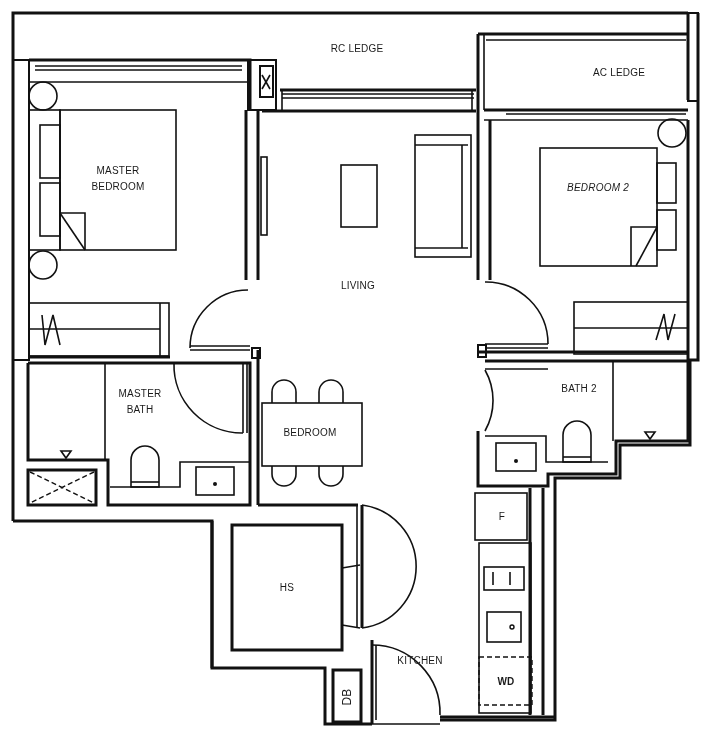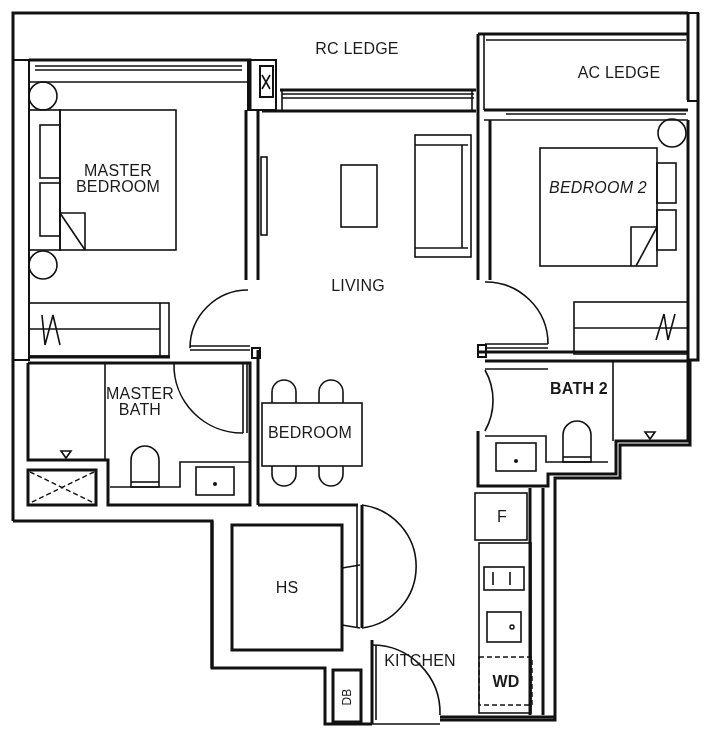--- a/index.html
+++ b/index.html
@@ -1,21 +1,21 @@
 <!DOCTYPE html>
 <html><head>
 <meta charset="utf-8">
 <style>
   html,body{margin:0;padding:0;background:#ffffff;}
   #plan-wrap{position:relative;width:720px;height:736px;overflow:hidden;background:#fff;}
   svg{position:absolute;left:0;top:0;}
   .w{fill:none;stroke:#111;stroke-width:3;}
   .t{fill:none;stroke:#111;stroke-width:1.6;}
   .d{fill:none;stroke:#111;stroke-width:1.4;stroke-dasharray:5 3;}
-  .lbl{position:absolute;font-family:"Liberation Sans",sans-serif;font-size:16px;color:#1a1a1a;text-align:center;line-height:16px;white-space:nowrap;transform:translate(-50%,-50%);letter-spacing:0.2px;}
+  .lbl{position:absolute;font-family:"Liberation Sans",sans-serif;font-size:10px;color:#1a1a1a;text-align:center;line-height:16px;white-space:nowrap;transform:translate(-50%,-50%);letter-spacing:0.2px;}
   .vert{transform:translate(-50%,-50%) rotate(-90deg);font-size:12px;}
 </style>
 </head>
 <body>
 
 <div id="plan-wrap">
 <svg width="720" height="736" viewBox="0 0 720 736">
 
   <g>
     <polyline class="w" points="13,521 13,13 688,13"></polyline>
@@ -188,19 +188,19 @@
   <div>MASTER</div>
   <div>BEDROOM</div>
 </div>
 <div class="lbl" style="left:358px;top:242px;margin-top:44px;">LIVING</div>
 <div class="lbl" style="left:598px;top:188px;font-style:italic;">BEDROOM 2</div>
 <div class="lbl" style="left:140px;top:402px;">
   <div>MASTER</div>
   <div>BATH</div>
 </div>
 <div class="lbl" style="left:310px;top:433px;">BEDROOM</div>
-<div class="lbl" style="left:579px;top:389px;font-weight:bold;">BATH 2</div>
+<div class="lbl" style="left:579px;top:389px;">BATH 2</div>
 <div class="lbl" style="left:502px;top:517px;">F</div>
 <div class="lbl" style="left:287px;top:588px;text-align:center;">HS</div>
 <div class="lbl" style="left:420px;top:661px;">KITCHEN</div>
 <div class="lbl" style="left:506px;top:682px;font-weight:bold;">WD</div>
 <div class="lbl vert" style="left:347px;top:697px;">DB</div>
 </div>
 
 </body></html>

